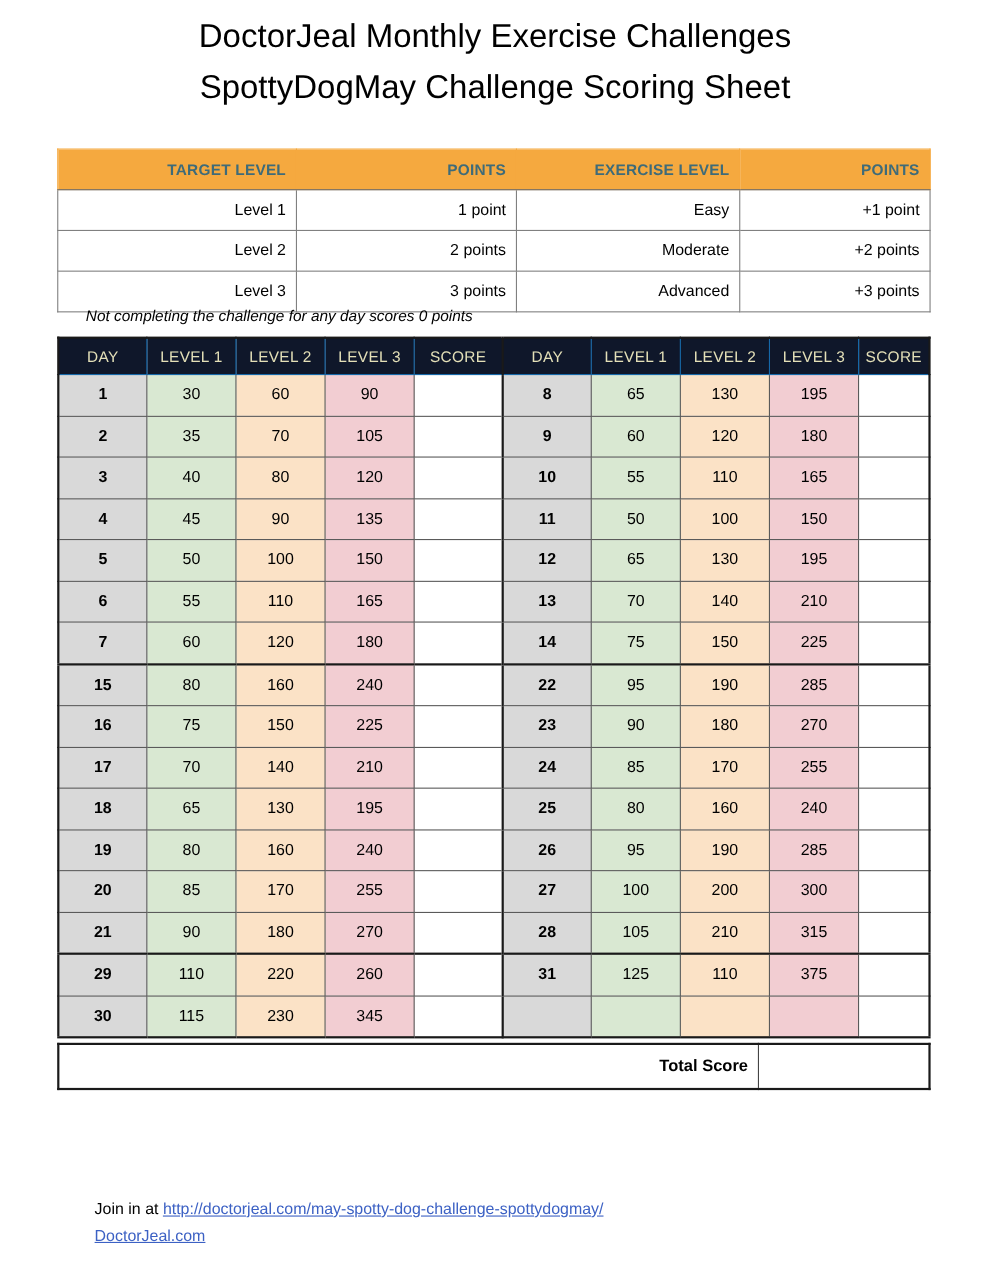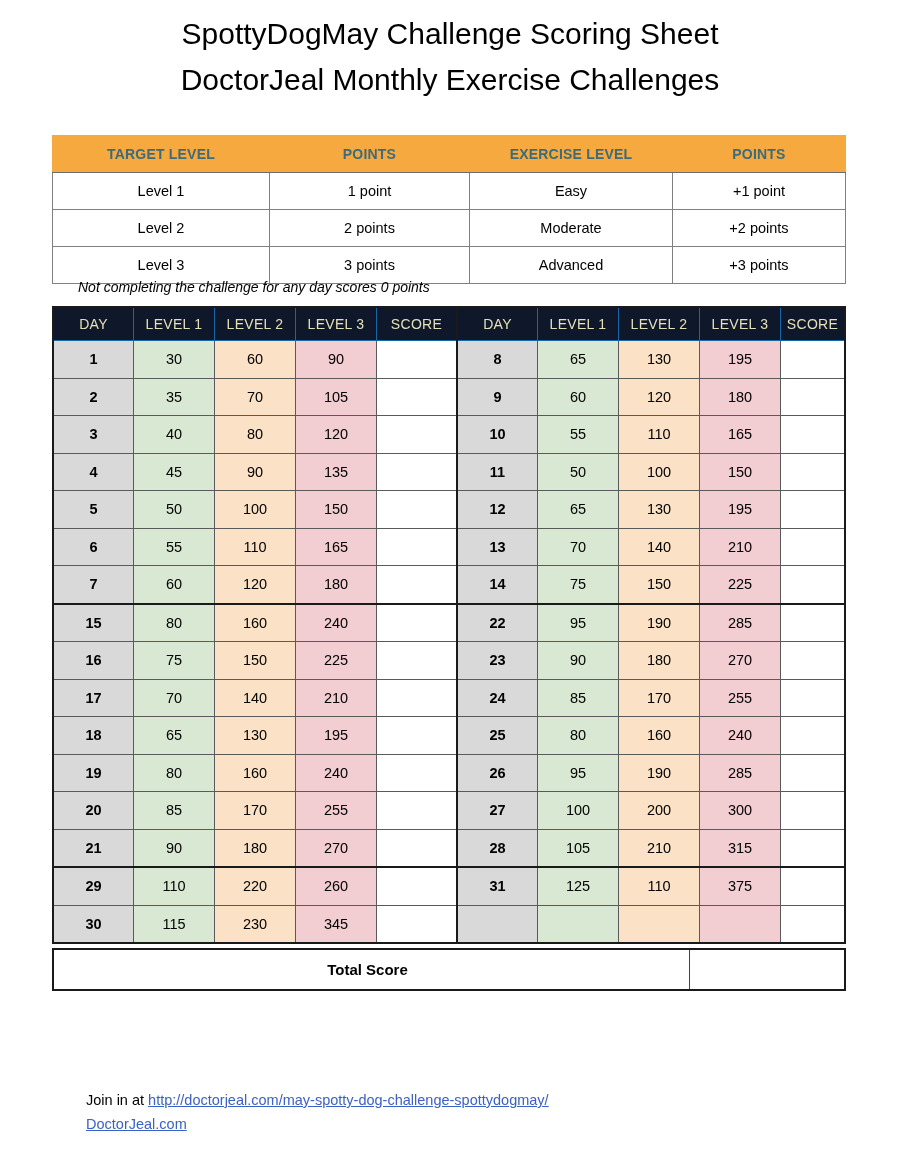--- a/index.html
+++ b/index.html
@@ -40,21 +40,21 @@
   table.legend {
     border-collapse: collapse;
     width: 794px;
     table-layout: fixed;
   }
   table.legend th, table.legend td {
     border: 1px solid #808080;
     height: 36px;
     padding: 0 9px;
     font-size: 14.5px;
-    text-align: center;
+    text-align: right;
     vertical-align: middle;
   }
   table.legend th {
     background: #F5A93F;
     color: #3E6B79;
     font-weight: bold;
     font-size: 14px;
     letter-spacing: 0.2px;
     border-color: #F5A93F;
     border-bottom: 1px solid #6b6b6b;
@@ -133,21 +133,20 @@
     width: 794px;
     table-layout: fixed;
     border: 2px solid #1a1a1a;
   }
   table.total td {
     height: 37px;
     border: 1px solid #444;
     background: #ffffff;
     font-size: 15px;
     vertical-align: middle;
-    text-align: center;
   }
   td.total-label {
     text-align: right;
     font-weight: bold;
     padding-right: 9px;
     border-left: none;
     border-top: none;
     border-bottom: none;
   }
   td.total-value {
@@ -169,22 +168,22 @@
   .footer a {
     color: #3C61C4;
     text-decoration: underline;
     text-align: right;
   }
 </style>
 </head>
 <body>
 
 <div class="title-block">
+  <div class="title-line">DoctorJeal Monthly Exercise Challenges</div>
   <div class="title-line">SpottyDogMay Challenge Scoring Sheet</div>
-  <div class="title-line">DoctorJeal Monthly Exercise Challenges</div>
 </div>
 
 <div class="legend-wrap">
   <table class="legend">
     <thead>
       <tr>
         <th style="width:198px">TARGET LEVEL</th>
         <th style="width:181px">POINTS</th>
         <th style="width:184px">EXERCISE LEVEL</th>
         <th>POINTS</th>

